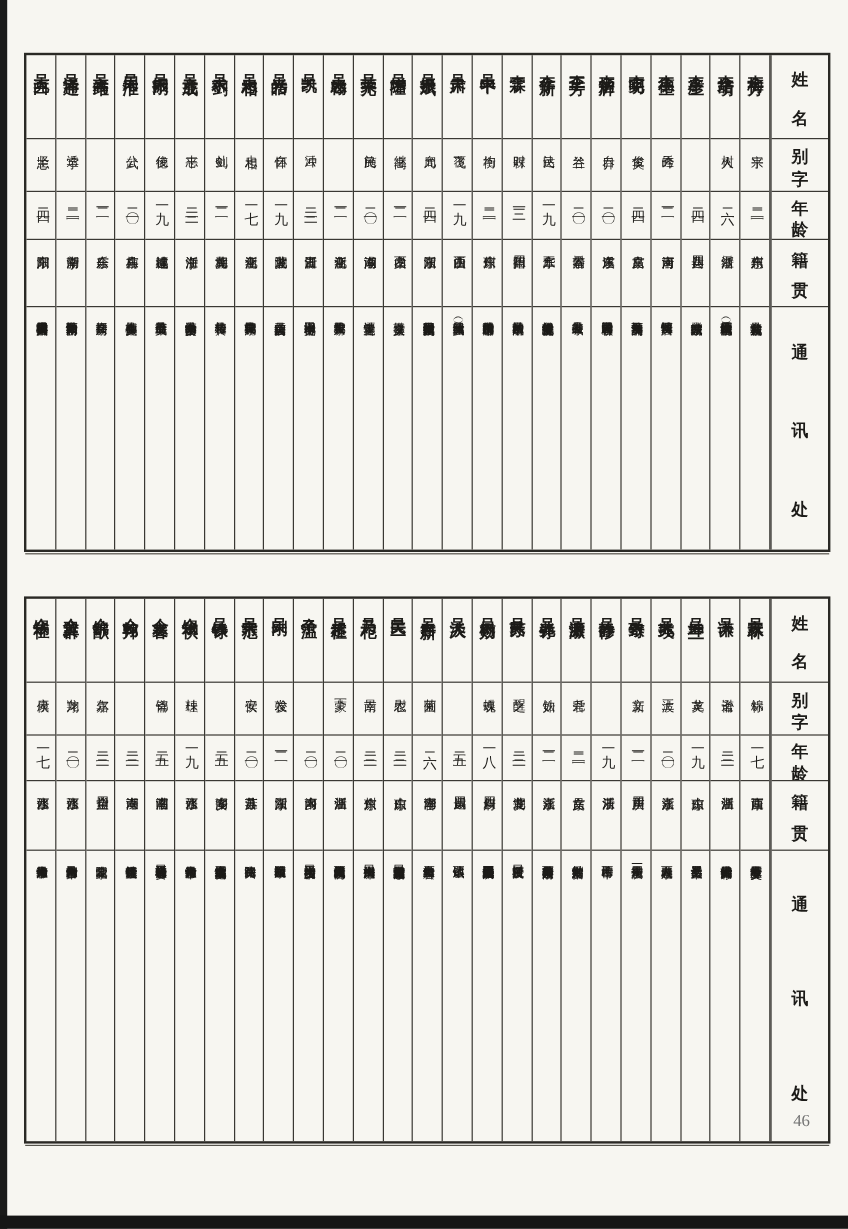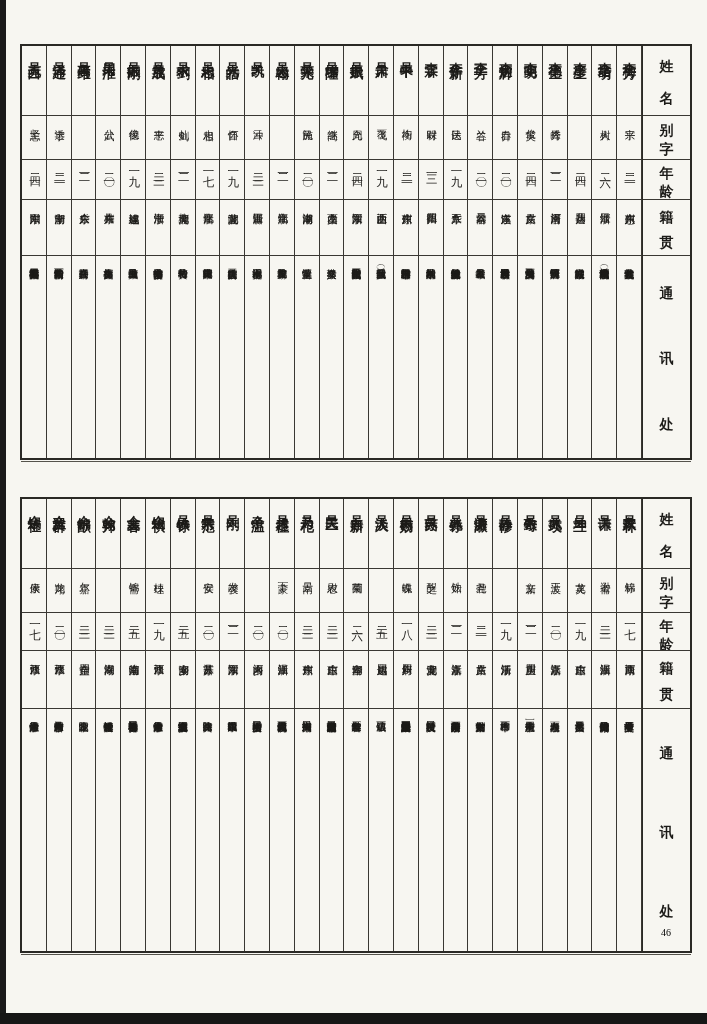--- a/index.html
+++ b/index.html
@@ -50,21 +50,21 @@
   .row-name .v{font-size:13.5px;font-weight:700;letter-spacing:2px;}
   .row-zi .v{font-size:10.5px;}
   .row-age .v{font-size:11.5px;letter-spacing:2px;}
   .row-origin .v{font-size:10.5px;letter-spacing:0;}
   .row-addr .v{font-size:9.8px;letter-spacing:0;}
 
   .hdr-cell{display:flex;flex-direction:column;justify-content:space-around;align-items:center;
             font-size:14px;font-weight:700;}
   .hdr-cell span{display:block;}
 
-  .page-number{position:absolute;left:655px;top:927px;font-size:10px;color:#000000;}
+  .page-number{position:absolute;left:655px;top:927px;font-size:14px;color:#737373;}
 </style>
 </head>
 <body>
 
 <div class="page">
   <div id="table-top" class="dir-table">
       <div class="col header-col">
         <div class="cell hdr-cell row-name">
           <span>姓</span>
           <span>名</span>

